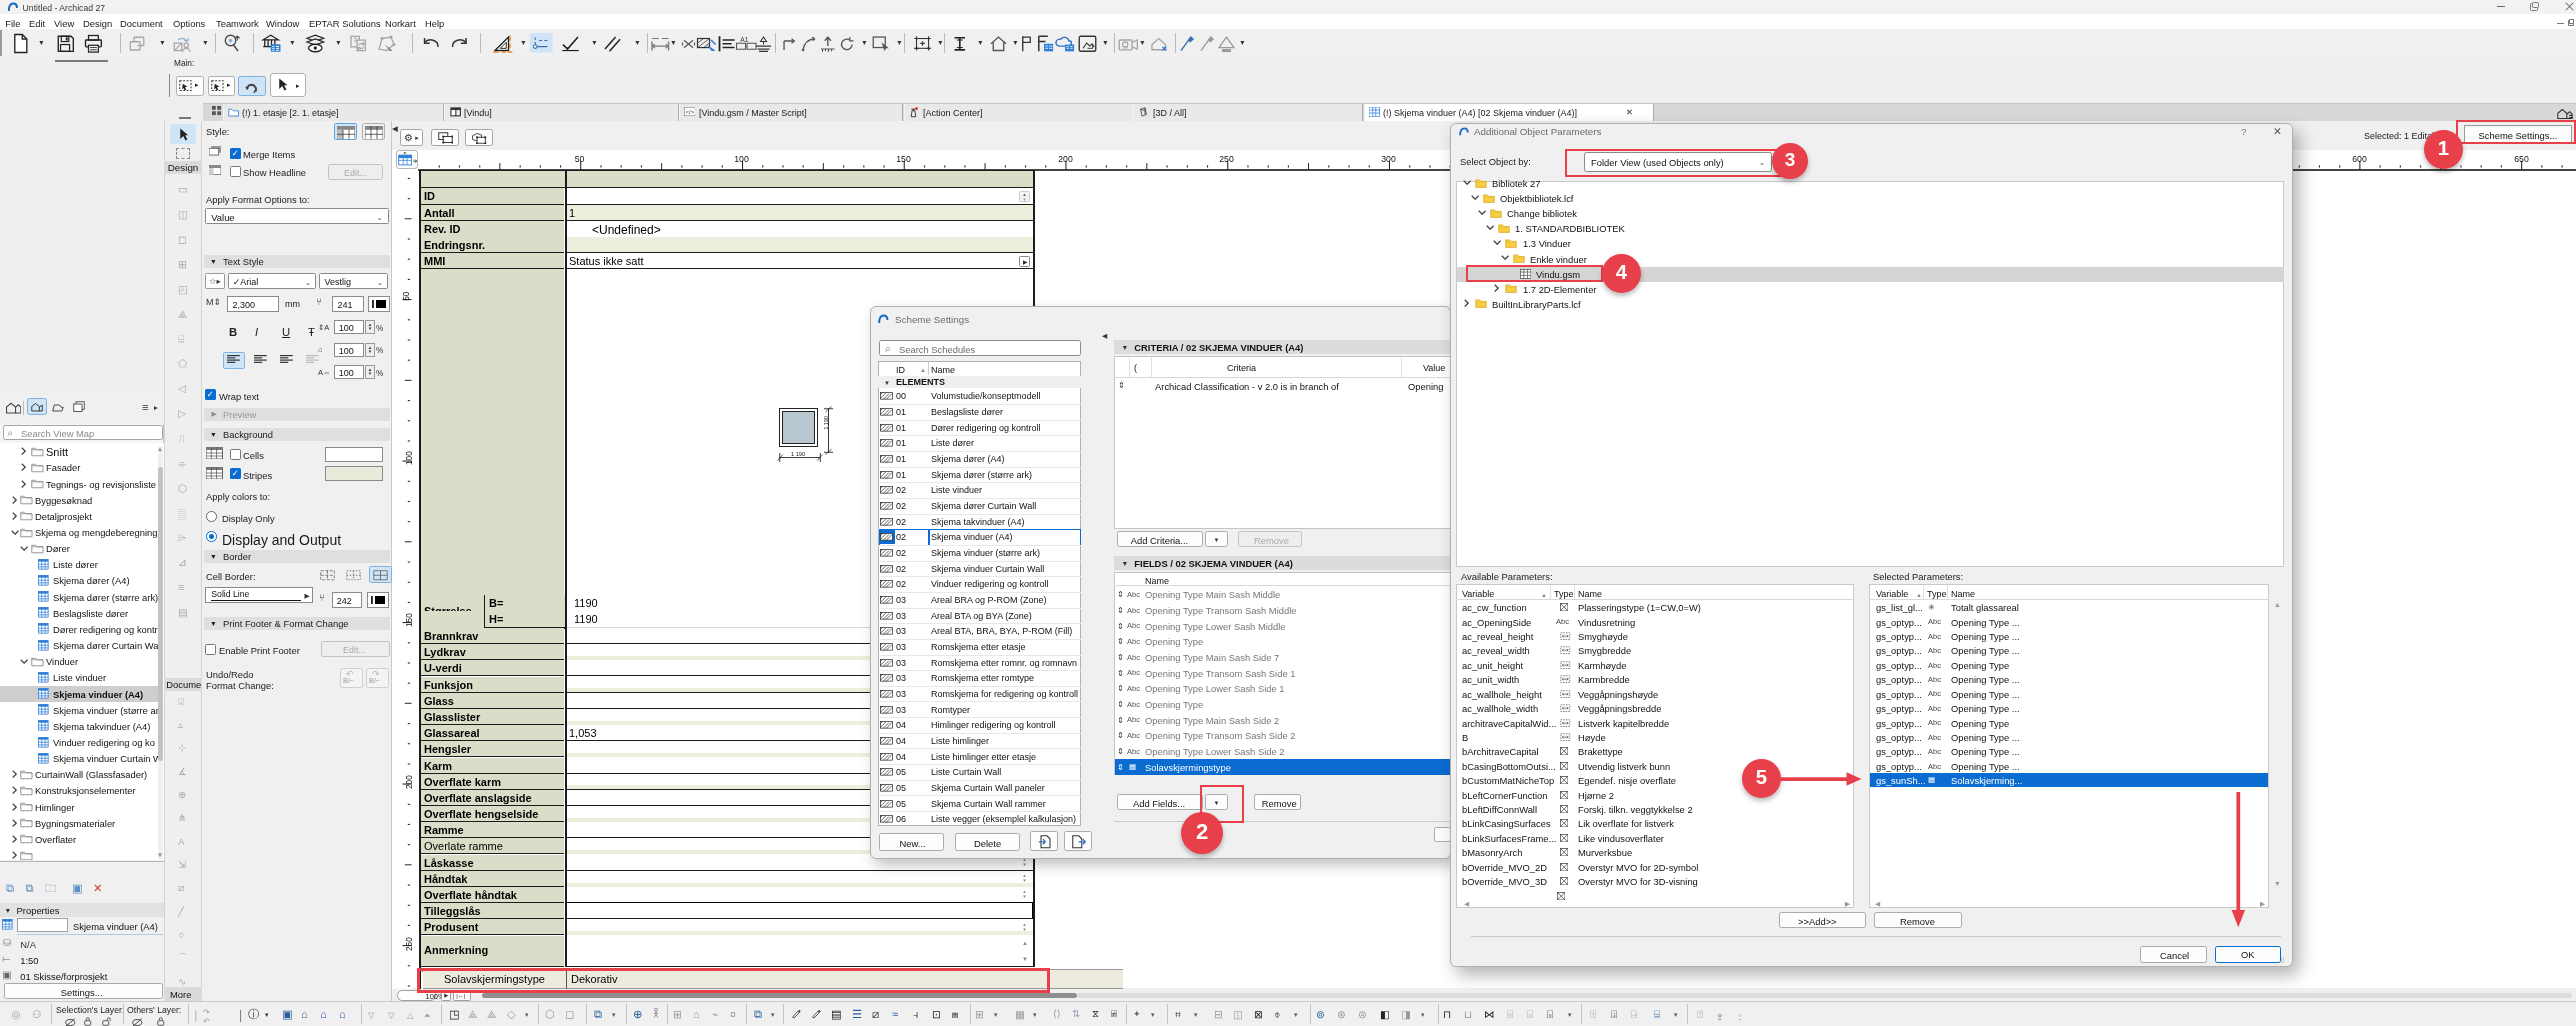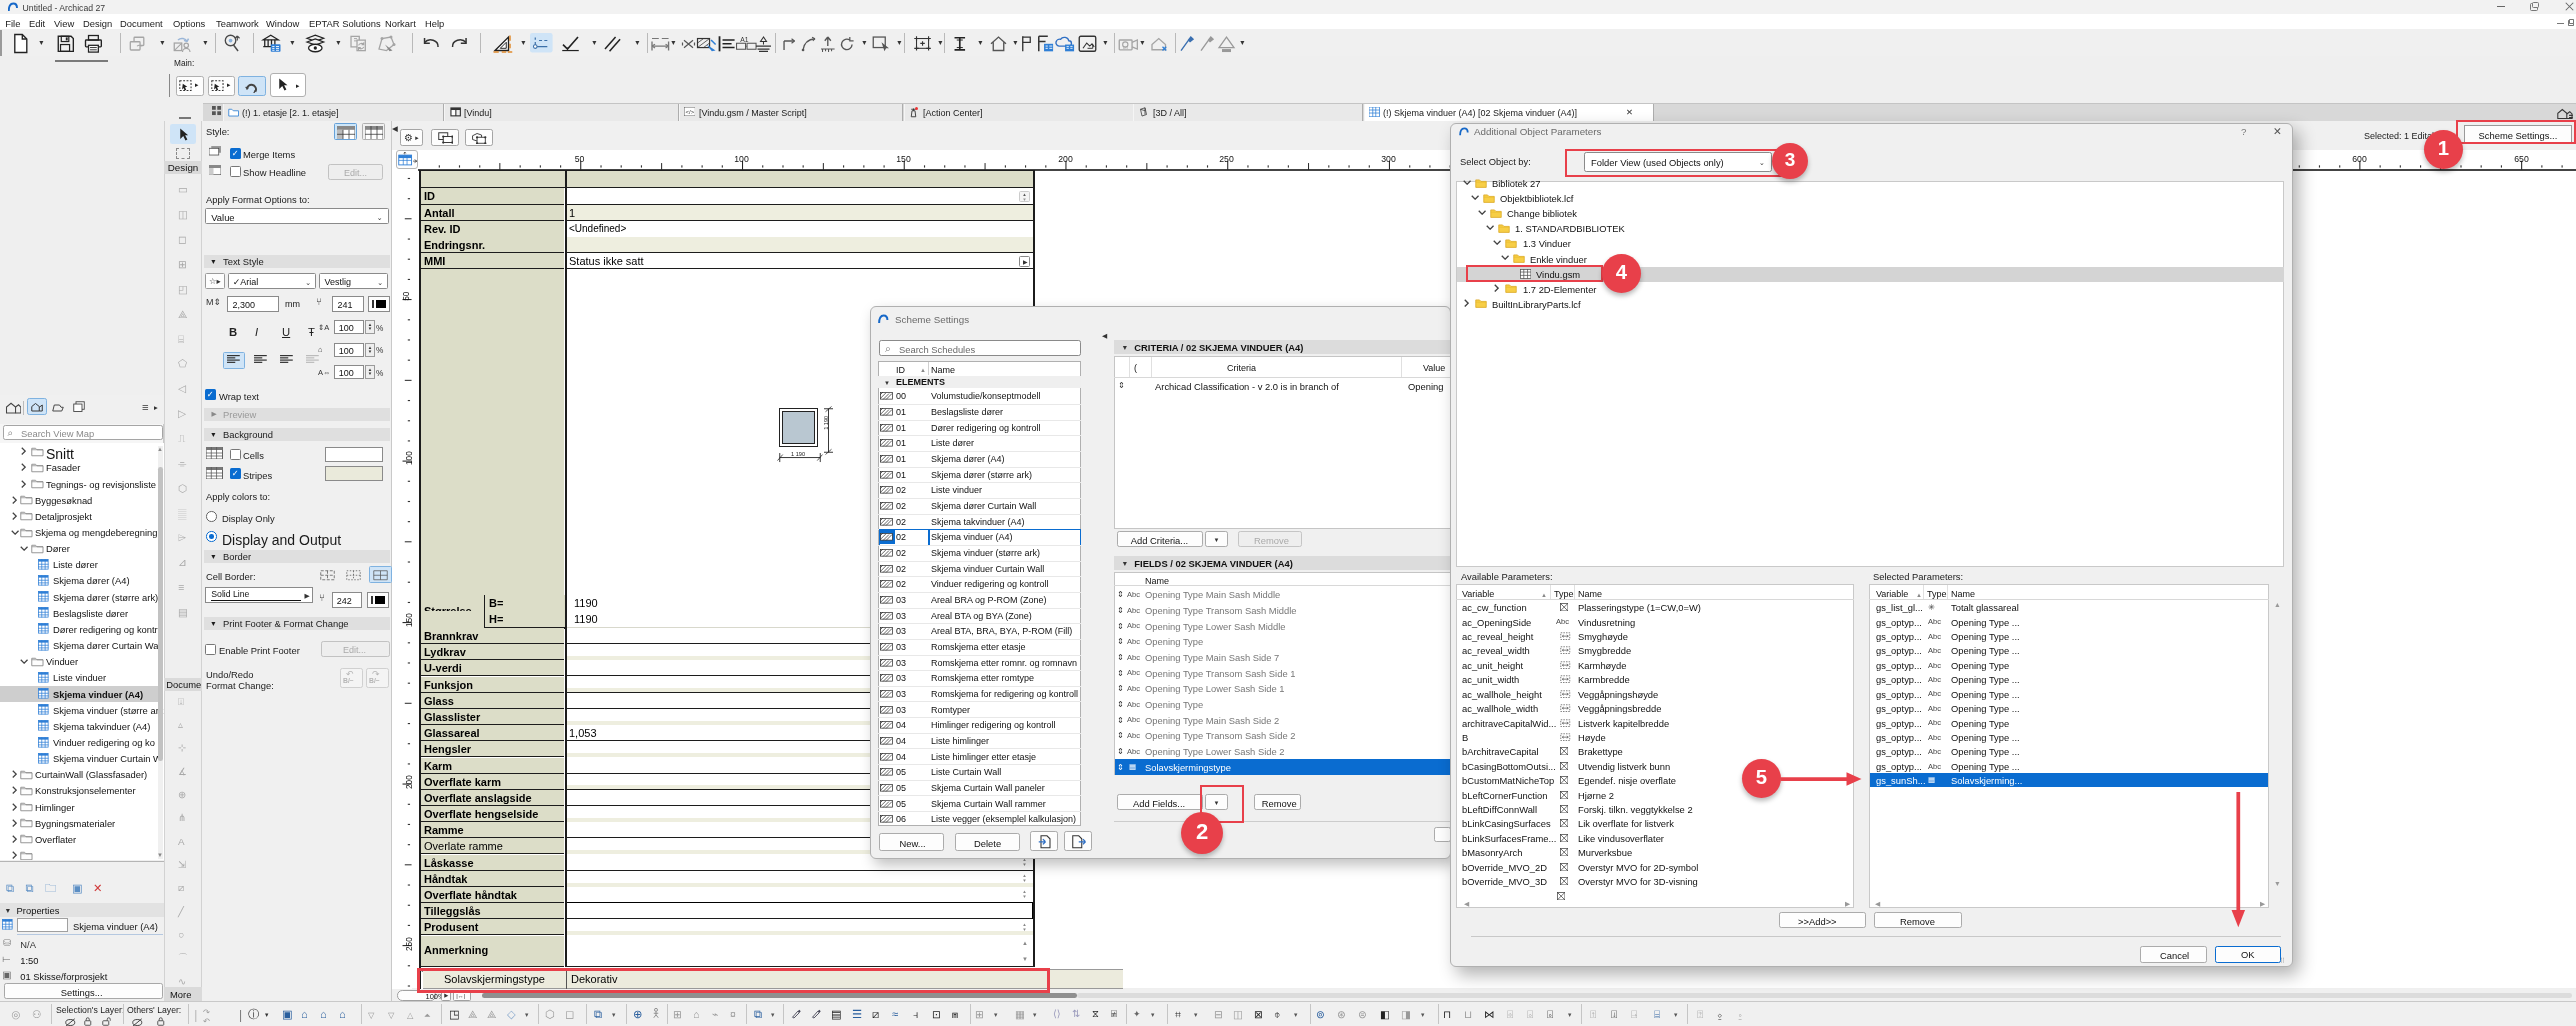--- a/index.html
+++ b/index.html
@@ -725,21 +725,21 @@
 <div class="" style="left:0px;top:443px;width:164px;height:417px;background:#ffffff;"></div>
 <svg style="left:21px;top:447px;" width="5.3" height="8.3" viewBox="0 0 7 11">
     <path d="M1 1 L5.5 5.5 L1 10" fill="none" stroke="#444" stroke-width="1.7"></path>
   </svg>
 <div style="left:31px;top:446px;">
     <svg width="12.8" height="10.5" viewBox="0 0 17 14">
       <path d="M1 3 h5 l2 2 h8 v8 h-15 z" fill="#fdfdfd" stroke="#8a8a8a" stroke-width="1.2"></path>
       <path d="M1 5 h15" stroke="#8a8a8a" stroke-width="1"></path>
     </svg>
   </div>
-<div class="t" style="left:46px;top:447px;font-size:14px;color:#111;">Snitt</div>
+<div class="t" style="left:46px;top:447px;font-size:11px;color:#111;">Snitt</div>
 <svg style="left:21px;top:463px;" width="5.3" height="8.3" viewBox="0 0 7 11">
     <path d="M1 1 L5.5 5.5 L1 10" fill="none" stroke="#444" stroke-width="1.7"></path>
   </svg>
 <div style="left:31px;top:462px;">
     <svg width="12.8" height="10.5" viewBox="0 0 17 14">
       <path d="M1 3 h5 l2 2 h8 v8 h-15 z" fill="#fdfdfd" stroke="#8a8a8a" stroke-width="1.2"></path>
       <path d="M1 5 h15" stroke="#8a8a8a" stroke-width="1"></path>
     </svg>
   </div>
 <div class="t" style="left:46px;top:463px;font-size:9.4px;color:#111;">Fasader</div>
@@ -1209,21 +1209,21 @@
 <div class="" style="left:419px;top:188px;width:145px;height:16.6px;background:#dcddc8;border-bottom:1.1px solid #1c1c1c;"></div>
 <div class="" style="left:565px;top:188px;width:468px;height:16.6px;background:#fff;border-bottom:1.1px solid #1c1c1c;"></div>
 <div class="t" style="left:424px;top:191px;font-size:11px;font-weight:bold;color:#000;">ID</div>
 <div class="" style="left:419px;top:205px;width:145px;height:16px;background:#dcddc8;border-bottom:1.1px solid #1c1c1c;"></div>
 <div class="" style="left:565px;top:205px;width:468px;height:16px;background:#eeeedf;border-bottom:1.1px solid #1c1c1c;"></div>
 <div class="t" style="left:424px;top:208px;font-size:11px;font-weight:bold;color:#000;">Antall</div>
 <div class="t" style="left:569px;top:208px;font-size:11px;color:#000;">1</div>
 <div class="" style="left:419px;top:221px;width:145px;height:16.6px;background:#dcddc8;border-bottom:1.1px solid #1c1c1c;"></div>
 <div class="" style="left:565px;top:221px;width:468px;height:16.6px;background:#fff;border-bottom:1.1px solid #1c1c1c;"></div>
 <div class="t" style="left:424px;top:224px;font-size:11px;font-weight:bold;color:#000;">Rev. ID</div>
-<div class="t" style="left:569px;top:224px;font-size:10px;color:#000;">&lt;Undefined&gt;</div>
+<div class="t" style="left:592px;top:224px;font-size:12px;color:#000;">&lt;Undefined&gt;</div>
 <div class="" style="left:419px;top:237px;width:145px;height:16px;background:#dcddc8;border-bottom:1.1px solid #1c1c1c;"></div>
 <div class="" style="left:565px;top:237px;width:468px;height:16px;background:#eeeedf;border-bottom:1.1px solid #1c1c1c;"></div>
 <div class="t" style="left:424px;top:240px;font-size:11px;font-weight:bold;color:#000;">Endringsnr.</div>
 <div class="" style="left:419px;top:253px;width:145px;height:16px;background:#dcddc8;border-bottom:1.1px solid #1c1c1c;"></div>
 <div class="" style="left:565px;top:253px;width:468px;height:16px;background:#fff;border-bottom:1.1px solid #1c1c1c;"></div>
 <div class="t" style="left:424px;top:256px;font-size:11px;font-weight:bold;color:#000;">MMI</div>
 <div class="t" style="left:569px;top:256px;font-size:11px;color:#000;">Status ikke satt</div>
 <div class="" style="left:419px;top:269px;width:145px;height:326px;background:#dcddc8;"></div>
 <div class="" style="left:565px;top:269px;width:468px;height:326px;background:#fff;"></div>
 <div class="" style="left:419px;top:595px;width:614px;height:0px;border-top:1.1px solid #1c1c1c;"></div>

